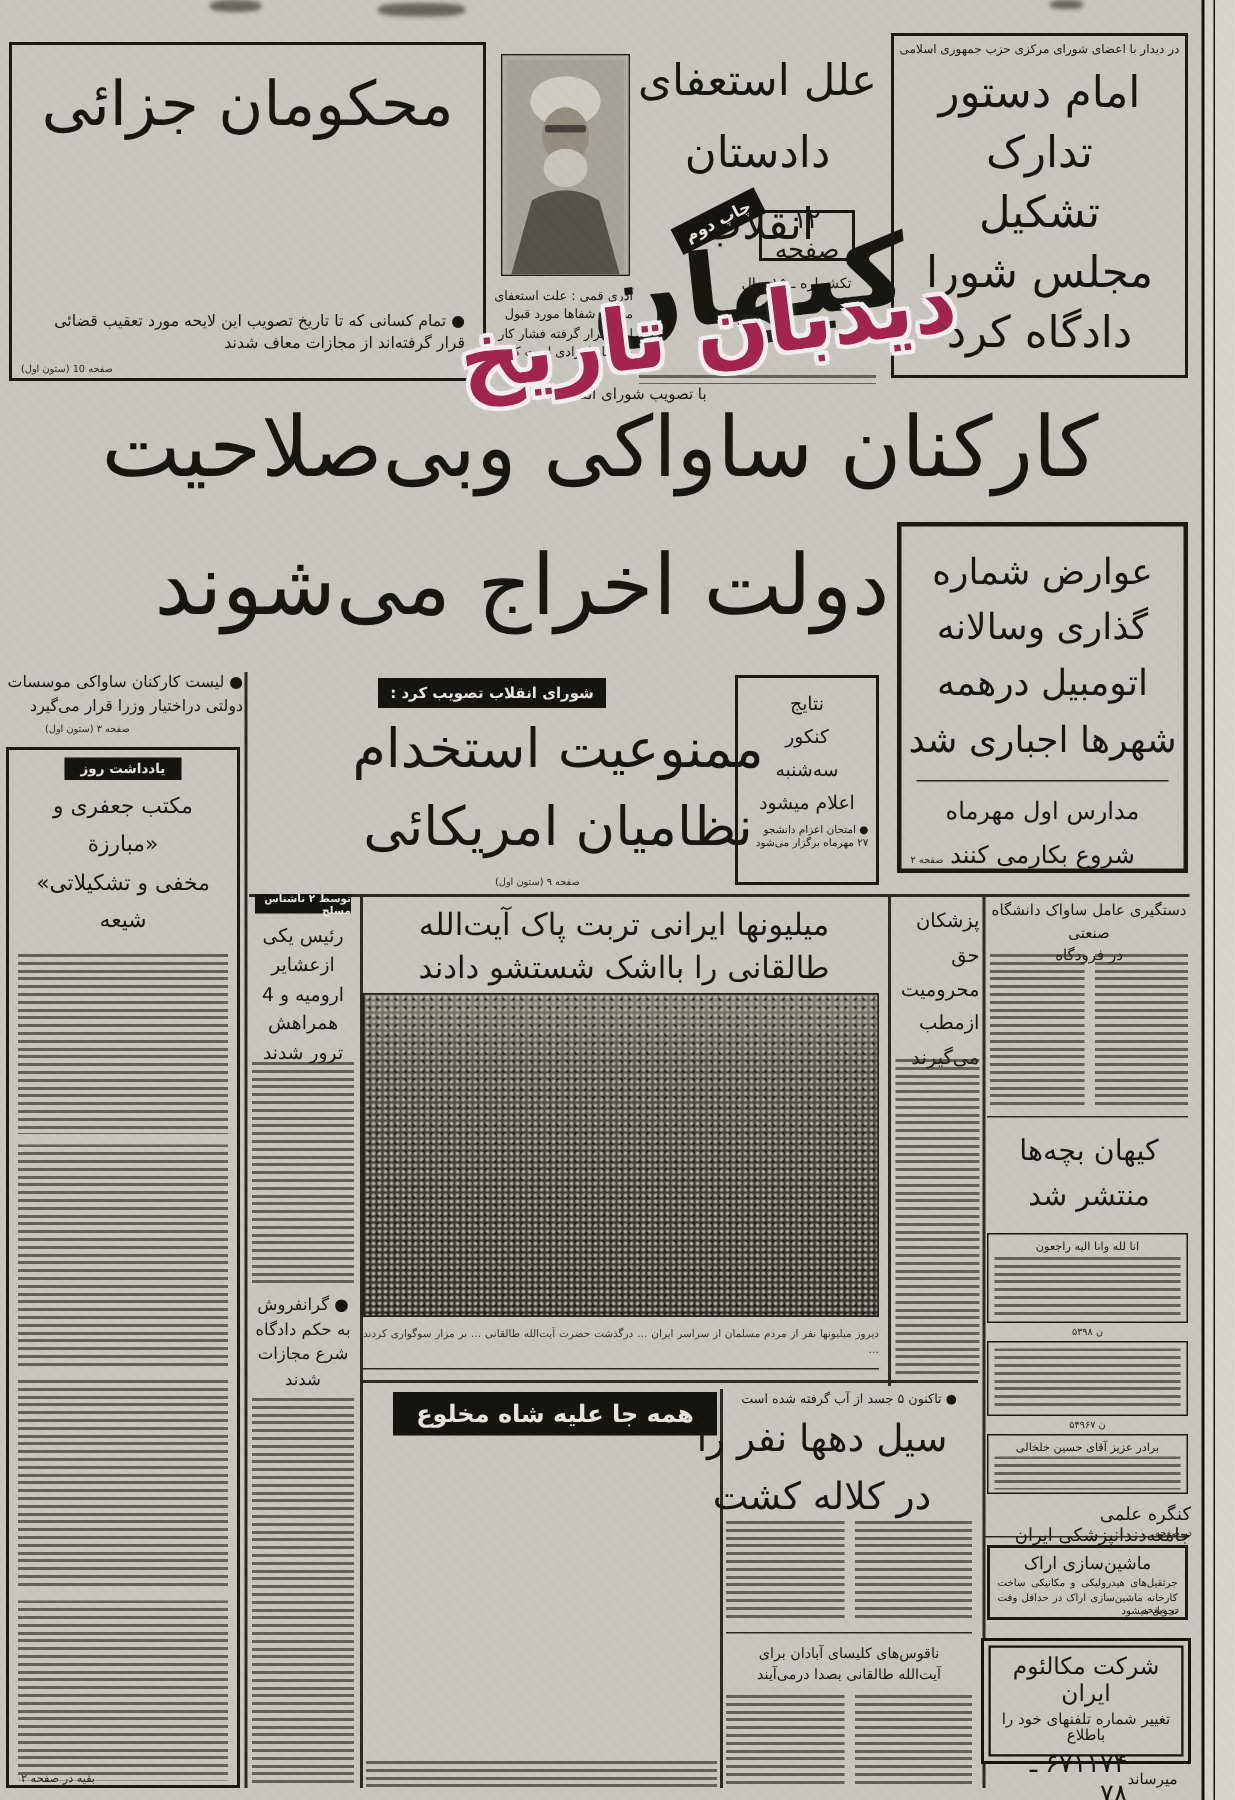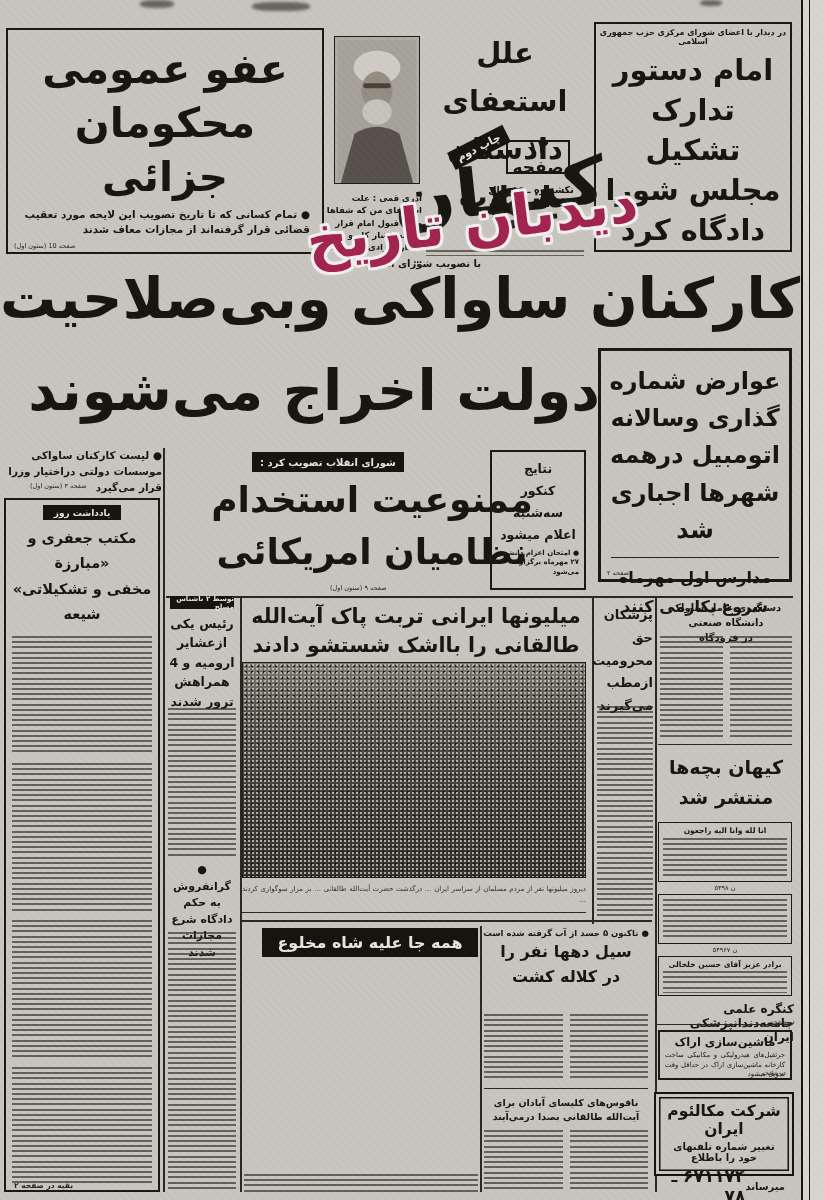--- a/index.html
+++ b/index.html
@@ -1,21 +1,21 @@
 <!DOCTYPE html>
 <html lang="fa" dir="rtl"><head>
 <meta charset="utf-8">
 <style>
   * { margin:0; padding:0; box-sizing:border-box; }
   html,body { background:#e9e7e1; }
   body { font-family:"DejaVu Sans", sans-serif; color:#17150f; }
   #page { position:relative; width:823px; height:1200px; margin:0 auto;
           background:#c8c5be; overflow:hidden; direction:rtl; }
   .abs { position:absolute; }
-  .b { font-weight:bold; }
+  .b { font-weight:normal; }
   .ctr { text-align:center; }
   .box { position:absolute; border:2.5px solid #1a1812; }
   .vr { position:absolute; width:1.5px; background:#2b2822; }
   .hr { position:absolute; height:1.5px; background:#2b2822; }
   .fake { background:repeating-linear-gradient(180deg, rgba(45,42,35,.72) 0 2.5px, rgba(0,0,0,0) 2.5px 6.4px); }
   .fake.sm { background:repeating-linear-gradient(180deg, rgba(45,42,35,.65) 0 2px, rgba(0,0,0,0) 2px 5.2px); }
   .cols2 { display:flex; gap:7px; position:absolute; }
   .cols2>div { flex:1; }
   .revbar { background:#15130d; color:#e8e5de; font-weight:bold; display:flex; align-items:center; justify-content:center; }
   .tiny { font-size:6.5px; color:#26231d; }
@@ -49,21 +49,20 @@
 <body>
 
 <div id="page">
 
   <div class="smudge" style="left:140px;top:0;width:34px;height:8px"></div>
   <div class="smudge" style="left:252px;top:2px;width:58px;height:9px"></div>
   <div class="smudge" style="left:700px;top:0;width:22px;height:6px"></div>
 
   <div class="box" style="left:6px;top:28px;width:318px;height:226px">
     <div class="ctr b" style="font-size:41px;line-height:1.32;margin-top:12px">
-      <div>عفو عمومی</div>
       <div>محکومان جزائی</div>
     </div>
     <div class="b" style="position:absolute;left:8px;right:12px;bottom:14px;font-size:10.5px;line-height:1.5;text-align:right">● تمام کسانی که تا تاریخ تصویب این لایحه مورد تعقیب قضائی قرار گرفته‌اند از مجازات معاف شدند</div>
     <div class="tiny" style="position:absolute;left:6px;bottom:2px">صفحه 10 (ستون اول)</div>
   </div>
 
   <div class="abs ctr b" style="left:424px;top:30px;width:162px;font-size:29px;line-height:1.65">
     <div>علل استعفای</div>
     <div>دادستان انقلاب</div>
   </div>
@@ -208,21 +207,21 @@
       <span class="b" style="font-size:10px">میرساند</span>
       <span class="b" style="font-size:17px;letter-spacing:1px">۶۷۱۱۷۴ ـ ۷۸</span>
     </div>
   </div>
 
   <div class="abs revbar" style="left:262px;top:928px;width:216px;height:29px;font-size:16px">همه جا علیه شاه مخلوع</div>
 
   <div class="abs fake sm" style="left:244px;top:1174px;width:234px;height:18px"></div>
 
   <div class="abs b ctr" style="left:482px;top:928px;width:168px;font-size:8.5px">● تاکنون ۵ جسد از آب گرفته شده است</div>
-  <div class="abs ctr b" style="left:482px;top:940px;width:168px;font-size:16px;line-height:1.55">
+  <div class="abs ctr b" style="left:464px;top:940px;width:168px;font-size:25px;line-height:1.55">
     <div>سیل دهها نفر را</div>
     <div>در کلاله کشت</div>
   </div>
   <div class="cols2" style="left:484px;top:1014px;width:164px;height:66px">
     <div class="fake sm"></div>
     <div class="fake sm"></div>
   </div>
   <div class="hr" style="left:484px;top:1088px;width:164px;height:1px"></div>
 
   <div class="abs ctr b" style="left:482px;top:1096px;width:168px;font-size:9.5px;line-height:1.5">

